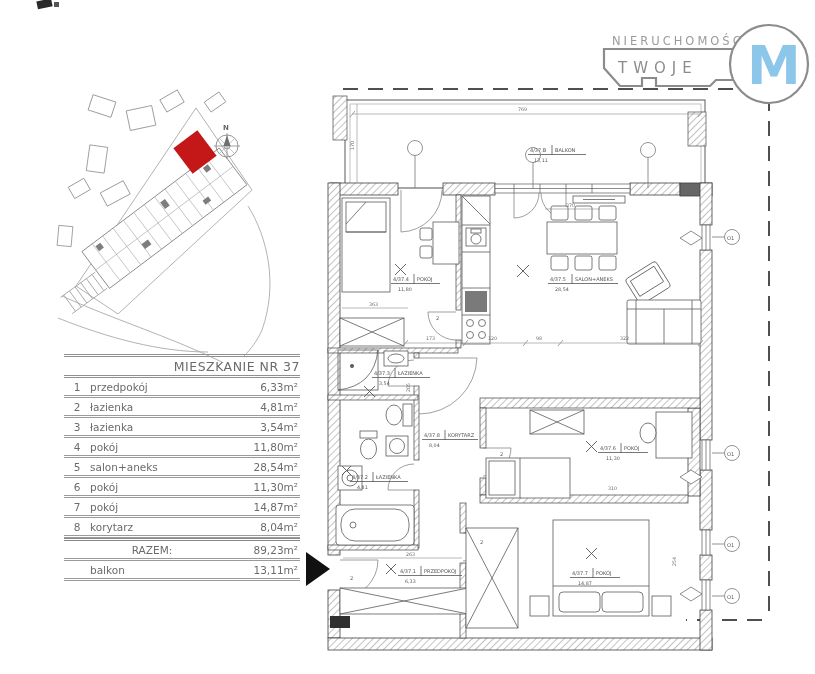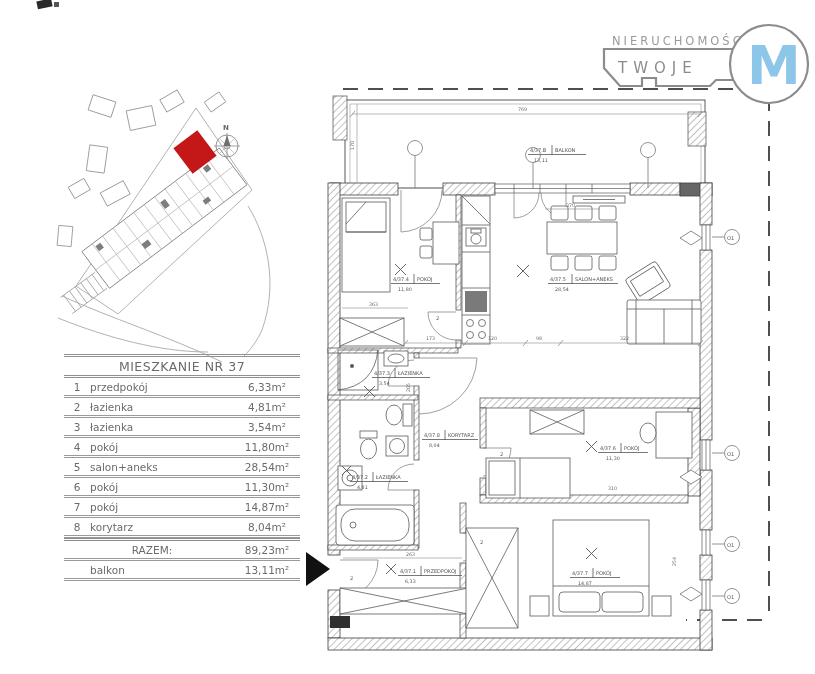--- a/index.html
+++ b/index.html
@@ -17,27 +17,27 @@
   .logo-m{font-size:54px;font-weight:bold;fill:#8cc6e8;}
   .furn{fill:#fff;stroke:#5a5a5a;stroke-width:0.8;}
   .thin{fill:none;stroke:#5a5a5a;stroke-width:0.8;}
   .arc{fill:none;stroke:#777;stroke-width:0.7;}
   .dimline{stroke:#8a8a8a;stroke-width:0.6;}
   .xmark{stroke:#555;stroke-width:0.9;}
   .site{stroke:#a9a9a9;stroke-width:0.9;fill:none;}
   .siteb{stroke:#8f8f8f;stroke-width:0.8;fill:#fff;}
   
   .tbl{position:absolute;left:64px;top:354px;width:236px;color:#6b6b6b;}
-  .tbl-title{text-align:center;font-size:12.5px;letter-spacing:.5px;padding:2px 0 1px;
+  .tbl-title{text-align:right;font-size:12.5px;letter-spacing:.5px;padding:2px 0 1px;
              border-top:3px double #909090;border-bottom:3px double #909090;}
   .trow{display:flex;height:17px;align-items:center;font-size:10.5px;
         border-bottom:3px double #9a9a9a;}
   .tno{width:26px;text-align:center;flex:none;}
   .tname{flex:1;}
-  .tarea{width:62px;text-align:center;flex:none;padding-right:2px;}
+  .tarea{width:62px;text-align:right;flex:none;padding-right:2px;}
   .trazem{border-top:3px double #8a8a8a;font-size:10.5px;}
   .tbalkon{border-bottom:3px double #9a9a9a;}
 </style>
 </head>
 <body>
 
 <div id="stage">
 
 <svg width="815" height="674" viewBox="0 0 815 674">
   <defs>

